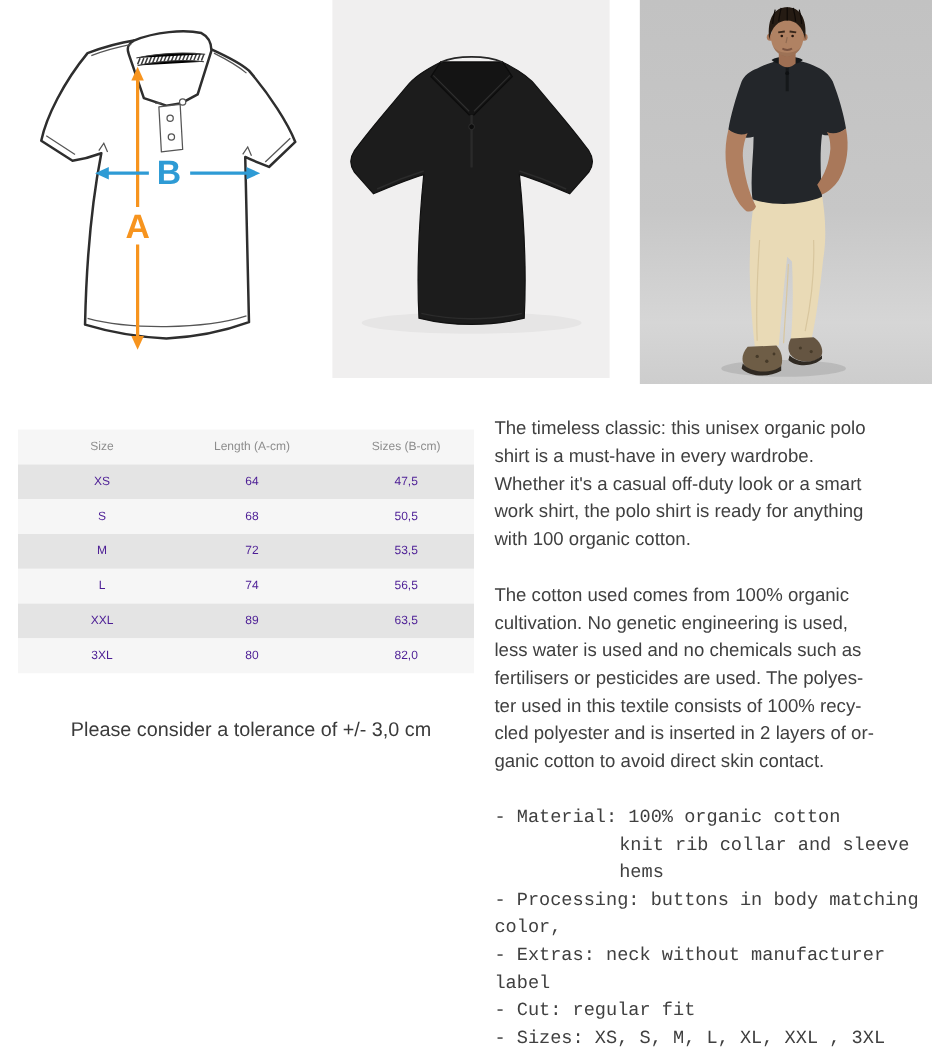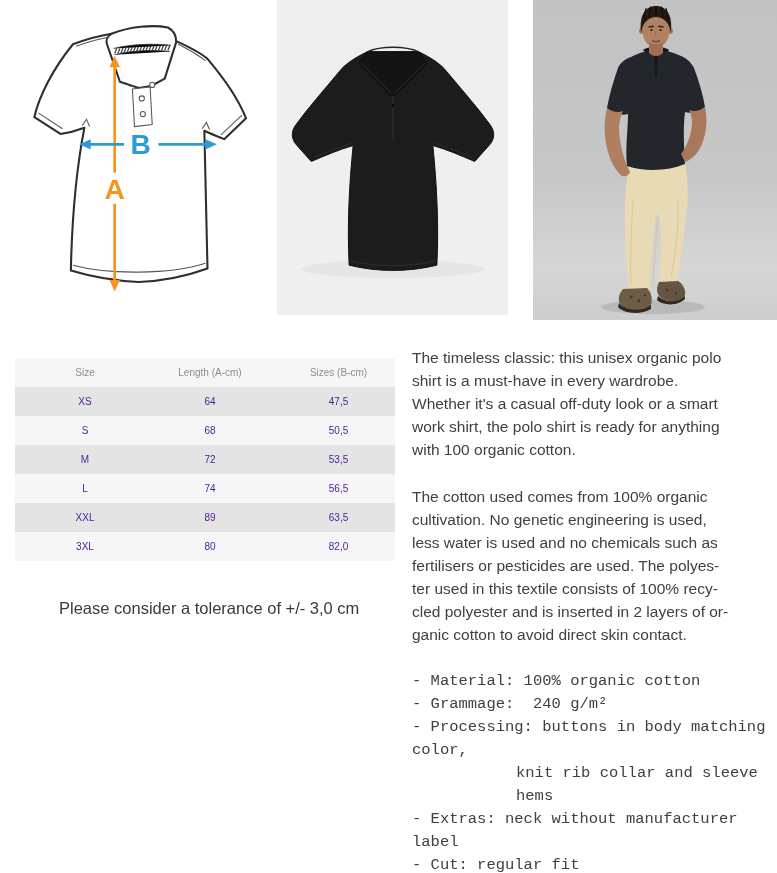--- a/index.html
+++ b/index.html
@@ -284,20 +284,19 @@
 with 100 organic cotton.</div>
   <div class="para">The cotton used comes from 100% organic
 cultivation. No genetic engineering is used,
 less water is used and no chemicals such as
 fertilisers or pesticides are used. The polyes-
 ter used in this textile consists of 100% recy-
 cled polyester and is inserted in 2 layers of or-
 ganic cotton to avoid direct skin contact.</div>
   <div>
     <div class="spec-line">- Material: 100% organic cotton</div>
-    <div class="spec-line">- Grammage:  240 g/m²</div>
+    <div class="spec-line indent">knit rib collar and sleeve hems</div>
     <div class="spec-line">- Processing: buttons in body matching color,</div>
-    <div class="spec-line indent">knit rib collar and sleeve hems</div>
     <div class="spec-line">- Extras: neck without manufacturer label</div>
     <div class="spec-line">- Cut: regular fit</div>
     <div class="spec-line">- Sizes: XS, S, M, L, XL, XXL , 3XL</div>
   </div>
 </div>
 
 </body></html>

